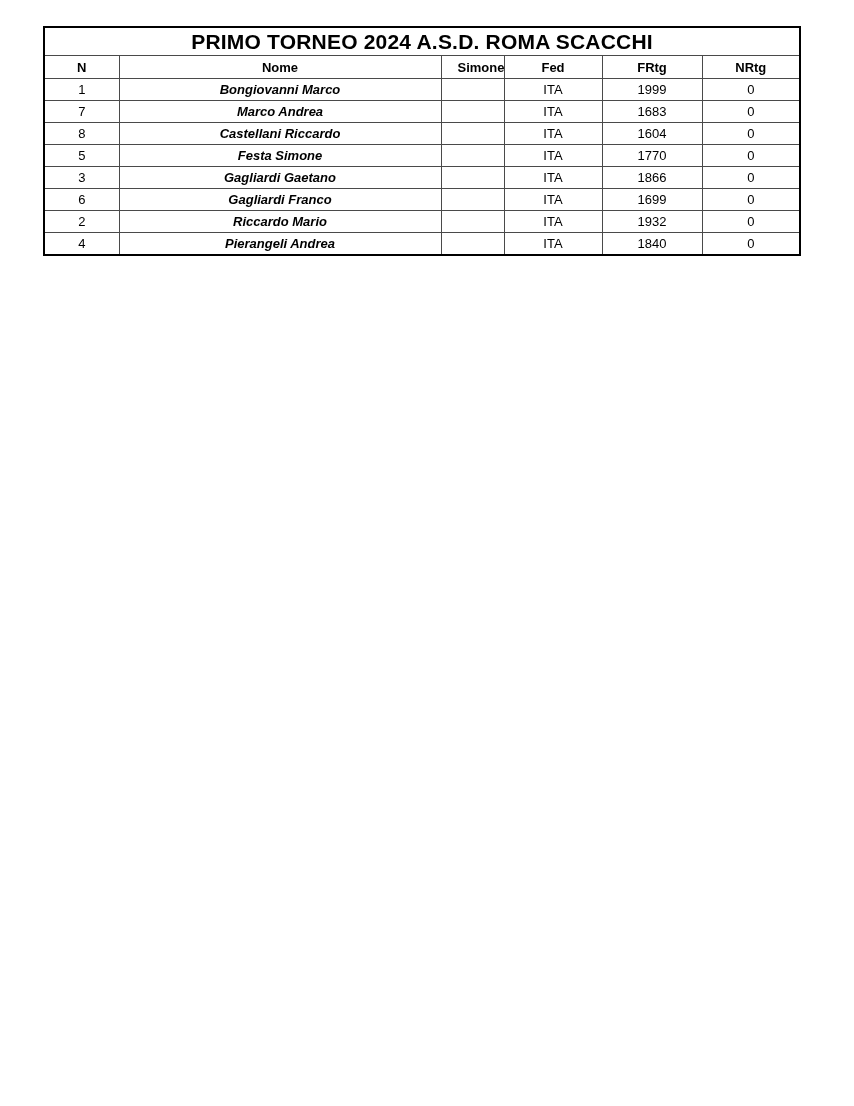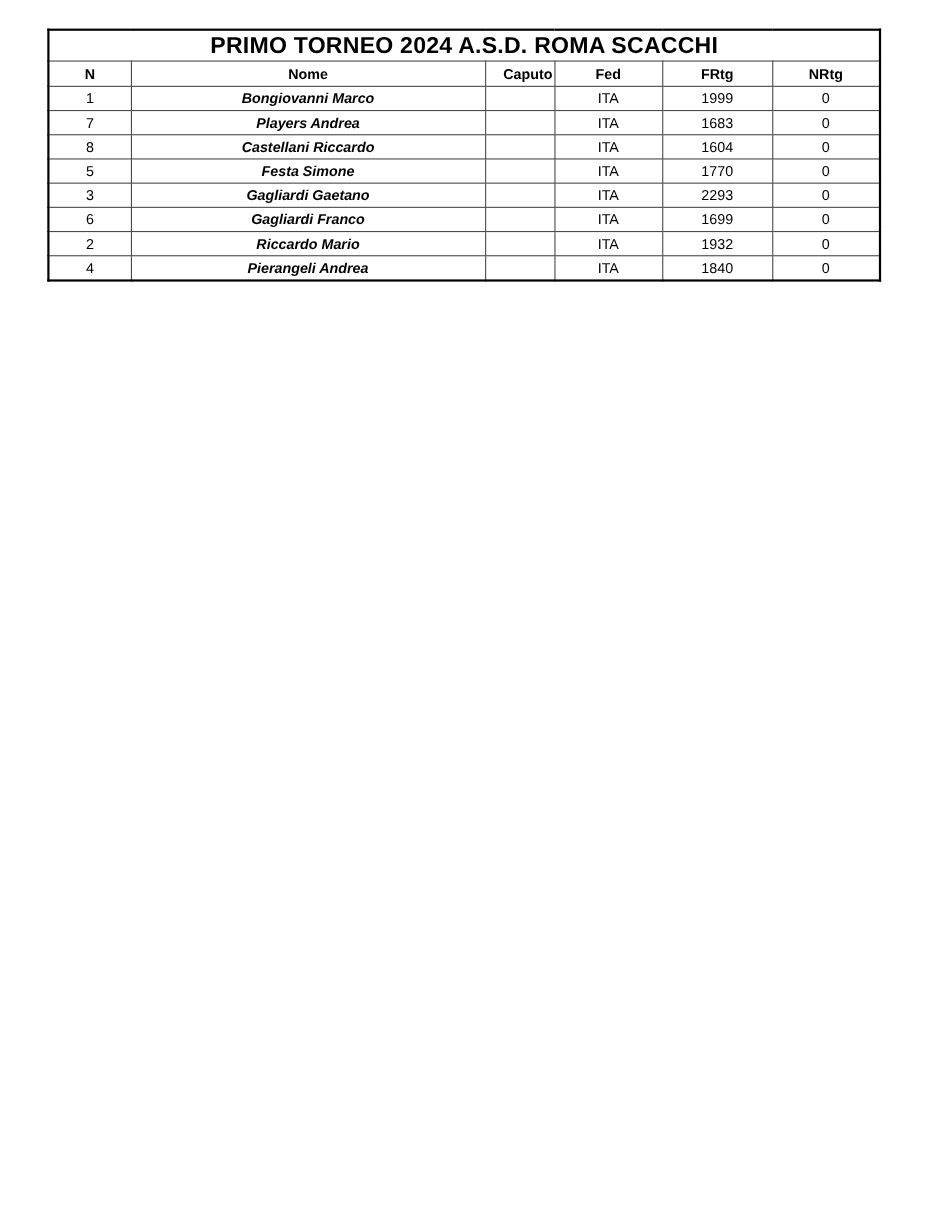--- a/index.html
+++ b/index.html
@@ -80,38 +80,38 @@
       <col style="width:100px">
       <col style="width:98px">
     </colgroup>
     <tbody>
       <tr class="title-row">
         <td colspan="6">PRIMO TORNEO 2024 A.S.D. ROMA SCACCHI</td>
       </tr>
       <tr class="head-row">
         <th>N</th>
         <th>Nome</th>
-        <th>Caputo</th>
+        <th>Simone</th>
         <th>Fed</th>
         <th>FRtg</th>
         <th>NRtg</th>
       </tr>
     </tbody>
     <tbody>
         <tr class="data-row">
     <td class="col-n">1</td>
     <td class="col-nome">Bongiovanni Marco</td>
     <td class="col-titolo"></td>
     <td class="col-fed">ITA</td>
     <td class="col-frtg">1999</td>
     <td class="col-nrtg">0</td>
   </tr>
         <tr class="data-row">
     <td class="col-n">7</td>
-    <td class="col-nome">Players Andrea</td>
+    <td class="col-nome">Marco Andrea</td>
     <td class="col-titolo"></td>
     <td class="col-fed">ITA</td>
     <td class="col-frtg">1683</td>
     <td class="col-nrtg">0</td>
   </tr>
         <tr class="data-row">
     <td class="col-n">8</td>
     <td class="col-nome">Castellani Riccardo</td>
     <td class="col-titolo"></td>
     <td class="col-fed">ITA</td>
@@ -124,21 +124,21 @@
     <td class="col-titolo"></td>
     <td class="col-fed">ITA</td>
     <td class="col-frtg">1770</td>
     <td class="col-nrtg">0</td>
   </tr>
         <tr class="data-row">
     <td class="col-n">3</td>
     <td class="col-nome">Gagliardi Gaetano</td>
     <td class="col-titolo"></td>
     <td class="col-fed">ITA</td>
-    <td class="col-frtg">2293</td>
+    <td class="col-frtg">1866</td>
     <td class="col-nrtg">0</td>
   </tr>
         <tr class="data-row">
     <td class="col-n">6</td>
     <td class="col-nome">Gagliardi Franco</td>
     <td class="col-titolo"></td>
     <td class="col-fed">ITA</td>
     <td class="col-frtg">1699</td>
     <td class="col-nrtg">0</td>
   </tr>

